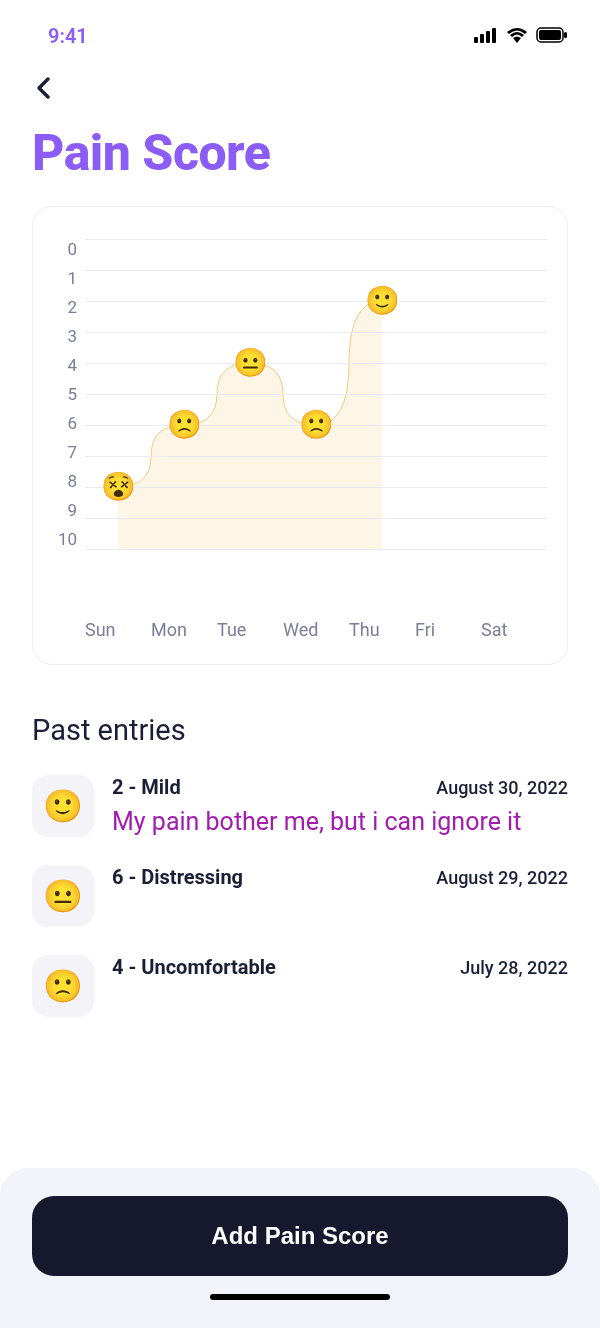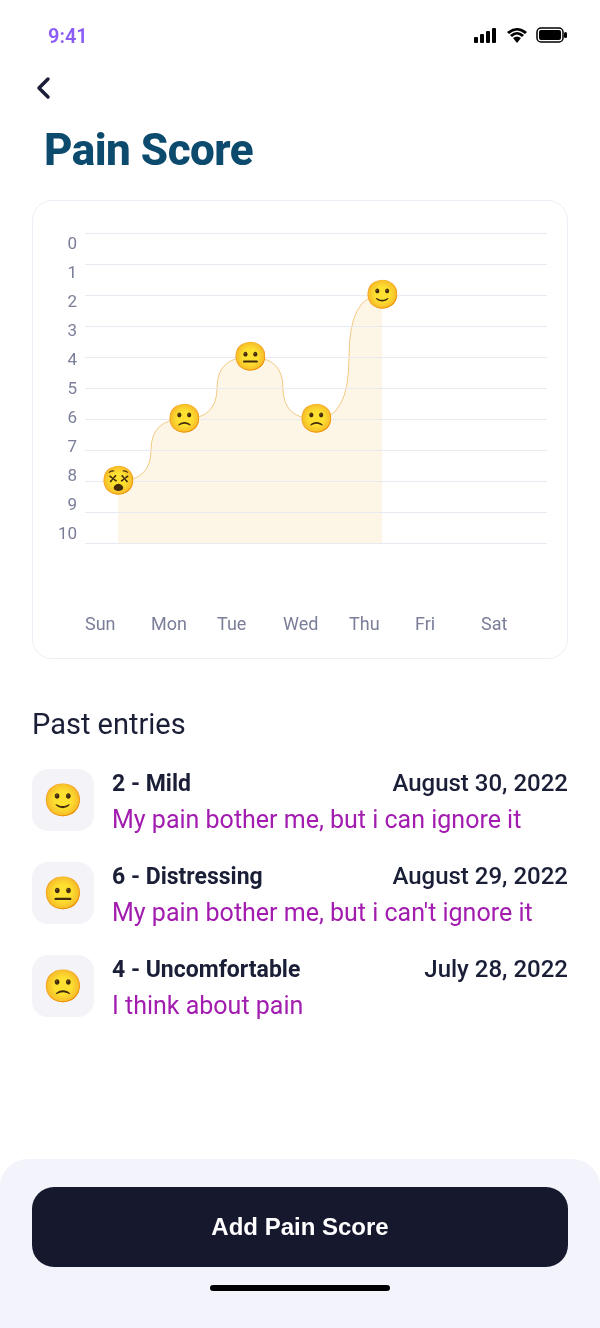--- a/index.html
+++ b/index.html
@@ -20,26 +20,25 @@
       font-weight: 600;
       color: #8b5cf6;
     }
     .status-right { display: flex; gap: 8px; align-items: center; }
     .back-btn {
       padding: 10px 32px 20px;
       cursor: pointer;
     }
     .back-btn svg { width: 24px; height: 24px; }
     .page-title {
-      font-size: 44px;
+      font-size: 50px;
       font-weight: 800;
-      color: #0c4a6e;
+      color: #8b5cf6;
       padding: 0 32px 24px;
       letter-spacing: -0.5px;
-      margin-left: 12px;
     }
     .chart-card {
       margin: 0 32px;
       border: 1px solid #eceef5;
       border-radius: 20px;
       padding: 32px 20px 24px;
       background: #fff;
     }
     .chart-area {
       position: relative;
@@ -106,42 +105,42 @@
       font-size: 32px;
       flex-shrink: 0;
     }
     .entry-body { flex: 1; }
     .entry-head {
       display: flex;
       justify-content: space-between;
       align-items: baseline;
     }
     .entry-title {
-      font-size: 23px;
+      font-size: 20px;
       font-weight: 700;
       color: #1a1e36;
       text-align: right;
     }
     .entry-date {
-      font-size: 24px;
+      font-size: 18px;
       color: #1a1e36;
       font-weight: 500;
     }
     .entry-desc {
       font-size: 25px;
       color: #a21caf;
       margin-top: 8px;
     }
     .bottom-bar {
       position: absolute;
       bottom: 0; left: 0; right: 0;
       background: #f2f3fb;
       border-top-left-radius: 28px;
       border-top-right-radius: 28px;
-      padding: 28px 32px 37px;
+      padding: 28px 32px 28px;
     }
     .add-btn {
       width: 100%;
       background: #16192e;
       color: #fff;
       font-size: 24px;
       font-weight: 700;
       border: none;
       border-radius: 22px;
       padding: 26px 0;
@@ -253,31 +252,29 @@
       <div class="entry-desc">My pain bother me, but i can ignore it</div>
     </div>
     </div>
     <div class="entry">
     <div class="entry-icon">😐</div>
     <div class="entry-body">
       <div class="entry-head">
         <span class="entry-title">6 - Distressing</span>
         <span class="entry-date">August 29, 2022</span>
       </div>
-      <div class="entry-desc">My pain bother me, but i can't ignore it</div>
     </div>
     </div>
     <div class="entry">
     <div class="entry-icon">🙁</div>
     <div class="entry-body">
       <div class="entry-head">
         <span class="entry-title">4 - Uncomfortable</span>
         <span class="entry-date">July 28, 2022</span>
       </div>
-      <div class="entry-desc">I think about pain</div>
     </div>
     </div>
   </div>
 
 <div class="bottom-bar">
   <button class="add-btn">Add Pain Score</button>
   <div class="home-indicator"></div>
 </div>
 
 </body></html>

